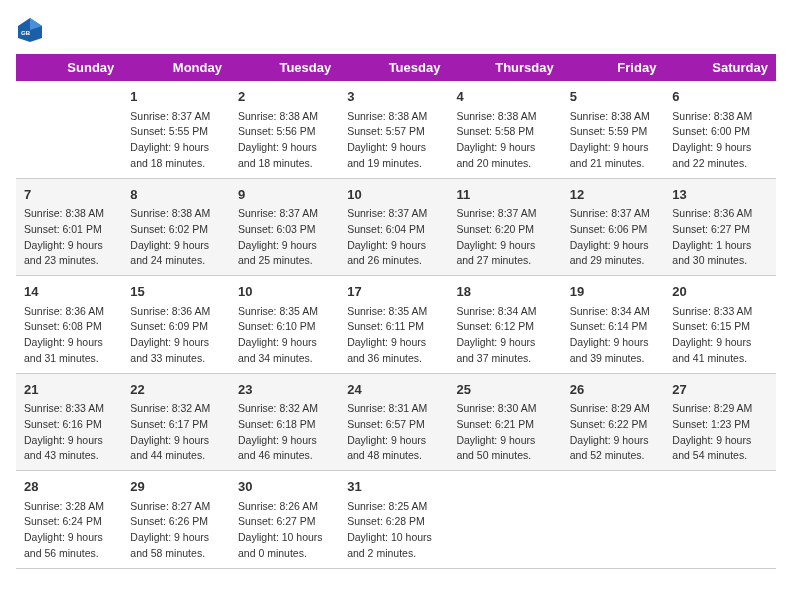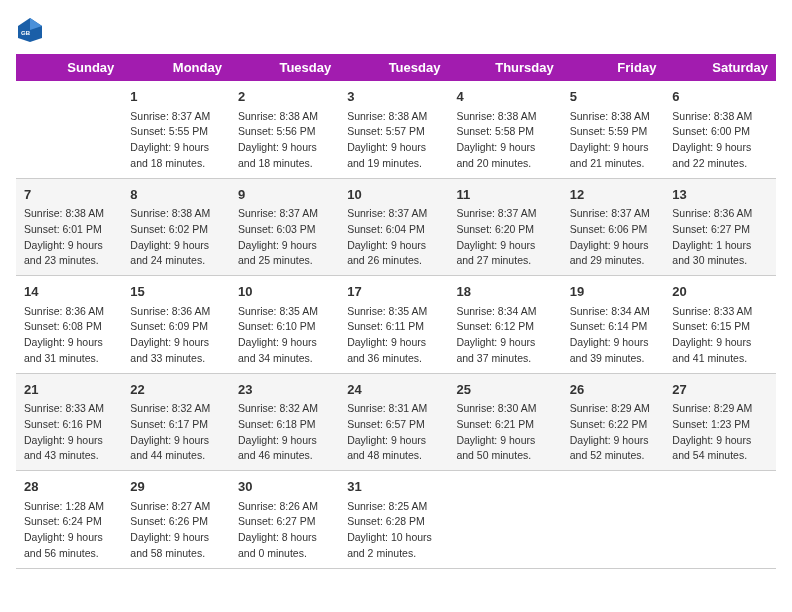--- a/index.html
+++ b/index.html
@@ -290,35 +290,35 @@
         <td>
           <span class="day-number">27</span>
           <span class="day-detail">Sunrise: 8:29 AM</span>
           <span class="day-detail">Sunset: 1:23 PM</span>
           <span class="day-detail">Daylight: 9 hours and 54 minutes.</span>
         </td>
       </tr>
       <tr>
         <td>
           <span class="day-number">28</span>
-          <span class="day-detail">Sunrise: 1:28 AM</span>
+          <span class="day-detail">Sunrise: 3:28 AM</span>
           <span class="day-detail">Sunset: 6:24 PM</span>
           <span class="day-detail">Daylight: 9 hours and 56 minutes.</span>
         </td>
         <td>
           <span class="day-number">29</span>
           <span class="day-detail">Sunrise: 8:27 AM</span>
           <span class="day-detail">Sunset: 6:26 PM</span>
           <span class="day-detail">Daylight: 9 hours and 58 minutes.</span>
         </td>
         <td>
           <span class="day-number">30</span>
           <span class="day-detail">Sunrise: 8:26 AM</span>
           <span class="day-detail">Sunset: 6:27 PM</span>
-          <span class="day-detail">Daylight: 8 hours and 0 minutes.</span>
+          <span class="day-detail">Daylight: 10 hours and 0 minutes.</span>
         </td>
         <td>
           <span class="day-number">31</span>
           <span class="day-detail">Sunrise: 8:25 AM</span>
           <span class="day-detail">Sunset: 6:28 PM</span>
           <span class="day-detail">Daylight: 10 hours and 2 minutes.</span>
         </td>
         <td class="empty-cell"></td>
         <td class="empty-cell"></td>
         <td class="empty-cell"></td>

